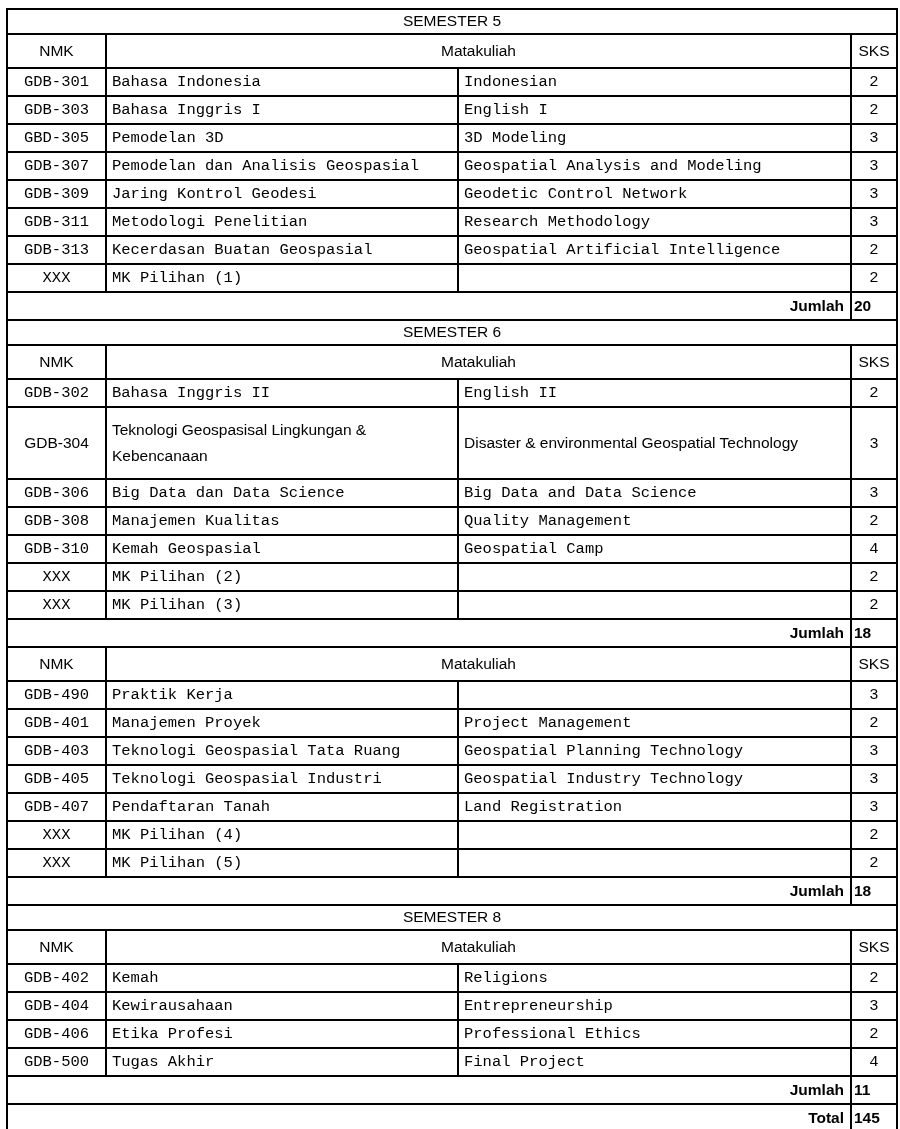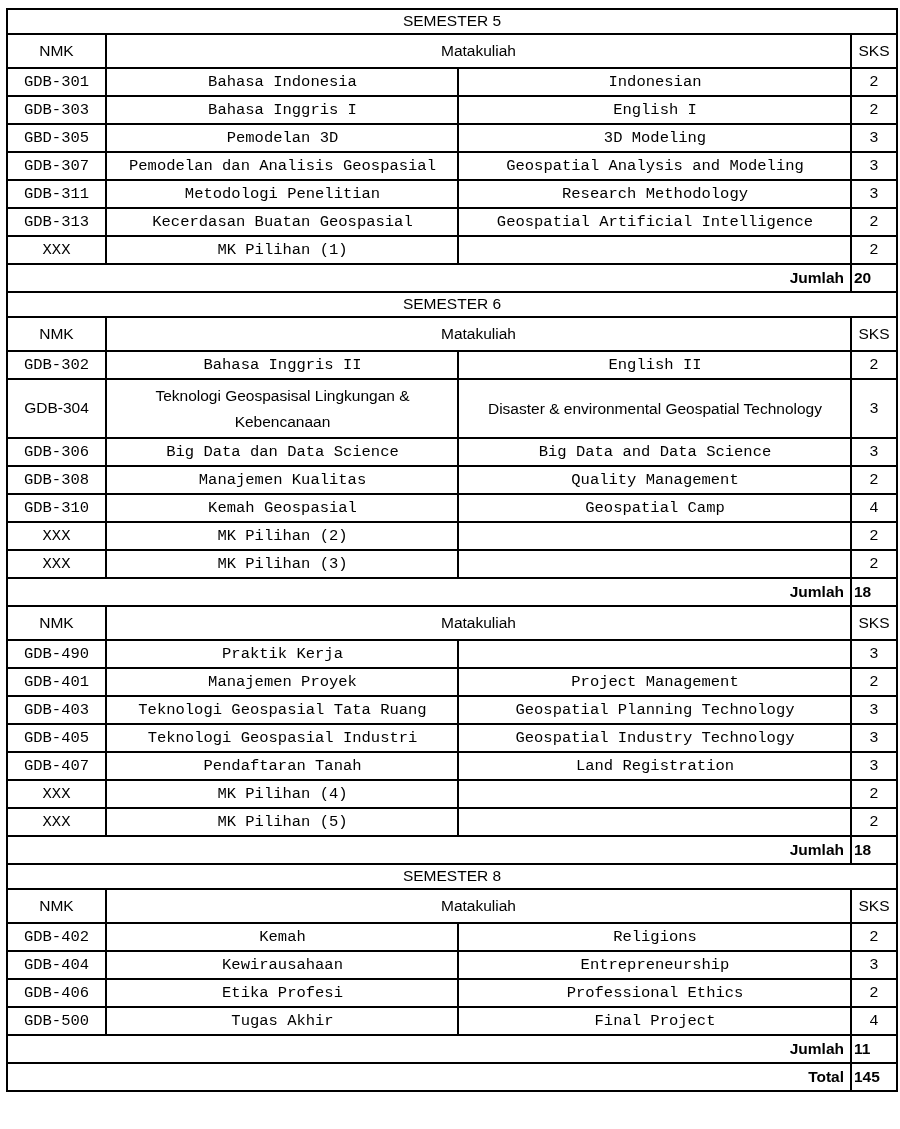--- a/index.html
+++ b/index.html
@@ -26,26 +26,26 @@
   td {
     border: 2px solid #000;
     font-size: 15.5px;
     line-height: 1.2;
     padding: 0 4px;
     overflow: hidden;
     vertical-align: middle;
     background: #fff;
   }
   tr.row  { height: 28px; font-family: Liberation Mono, monospace; }
-  tr.row-tall { height: 59px; }
+  tr.row-tall { height: 72px; }
   tr.sem  { height: 25px; }
   tr.head { height: 34px; }
   tr.sum  { height: 28px; }
   td.center { text-align: center; padding: 0 2px; }
-  td.left   { text-align: center; padding-left: 5px; }
+  td.left   { text-align: left; padding-left: 5px; }
   td.sum-label { text-align: right; font-weight: bold; padding-right: 6px; margin-top: 12px; }
   td.sum-value { text-align: left; font-weight: bold; padding: 0 2px; }
   tr.row-tall td.left { line-height: 26px; }
 </style>
 </head>
 <body>
 
 <table class="curriculum">
   <colgroup>
     <col style="width:99px">
@@ -80,20 +80,26 @@
         <td class="left">3D Modeling</td>
         <td class="center">3</td>
       </tr>
       <tr class="row">
         <td class="center">GDB-307</td>
         <td class="left">Pemodelan dan Analisis Geospasial</td>
         <td class="left">Geospatial Analysis and Modeling</td>
         <td class="center">3</td>
       </tr>
       <tr class="row">
+        <td class="center">GDB-309</td>
+        <td class="left">Jaring Kontrol Geodesi</td>
+        <td class="left">Geodetic Control Network</td>
+        <td class="center">3</td>
+      </tr>
+      <tr class="row">
         <td class="center">GDB-311</td>
         <td class="left">Metodologi Penelitian</td>
         <td class="left">Research Methodology</td>
         <td class="center">3</td>
       </tr>
       <tr class="row">
         <td class="center">GDB-313</td>
         <td class="left">Kecerdasan Buatan Geospasial</td>
         <td class="left">Geospatial Artificial Intelligence</td>
         <td class="center">2</td>

